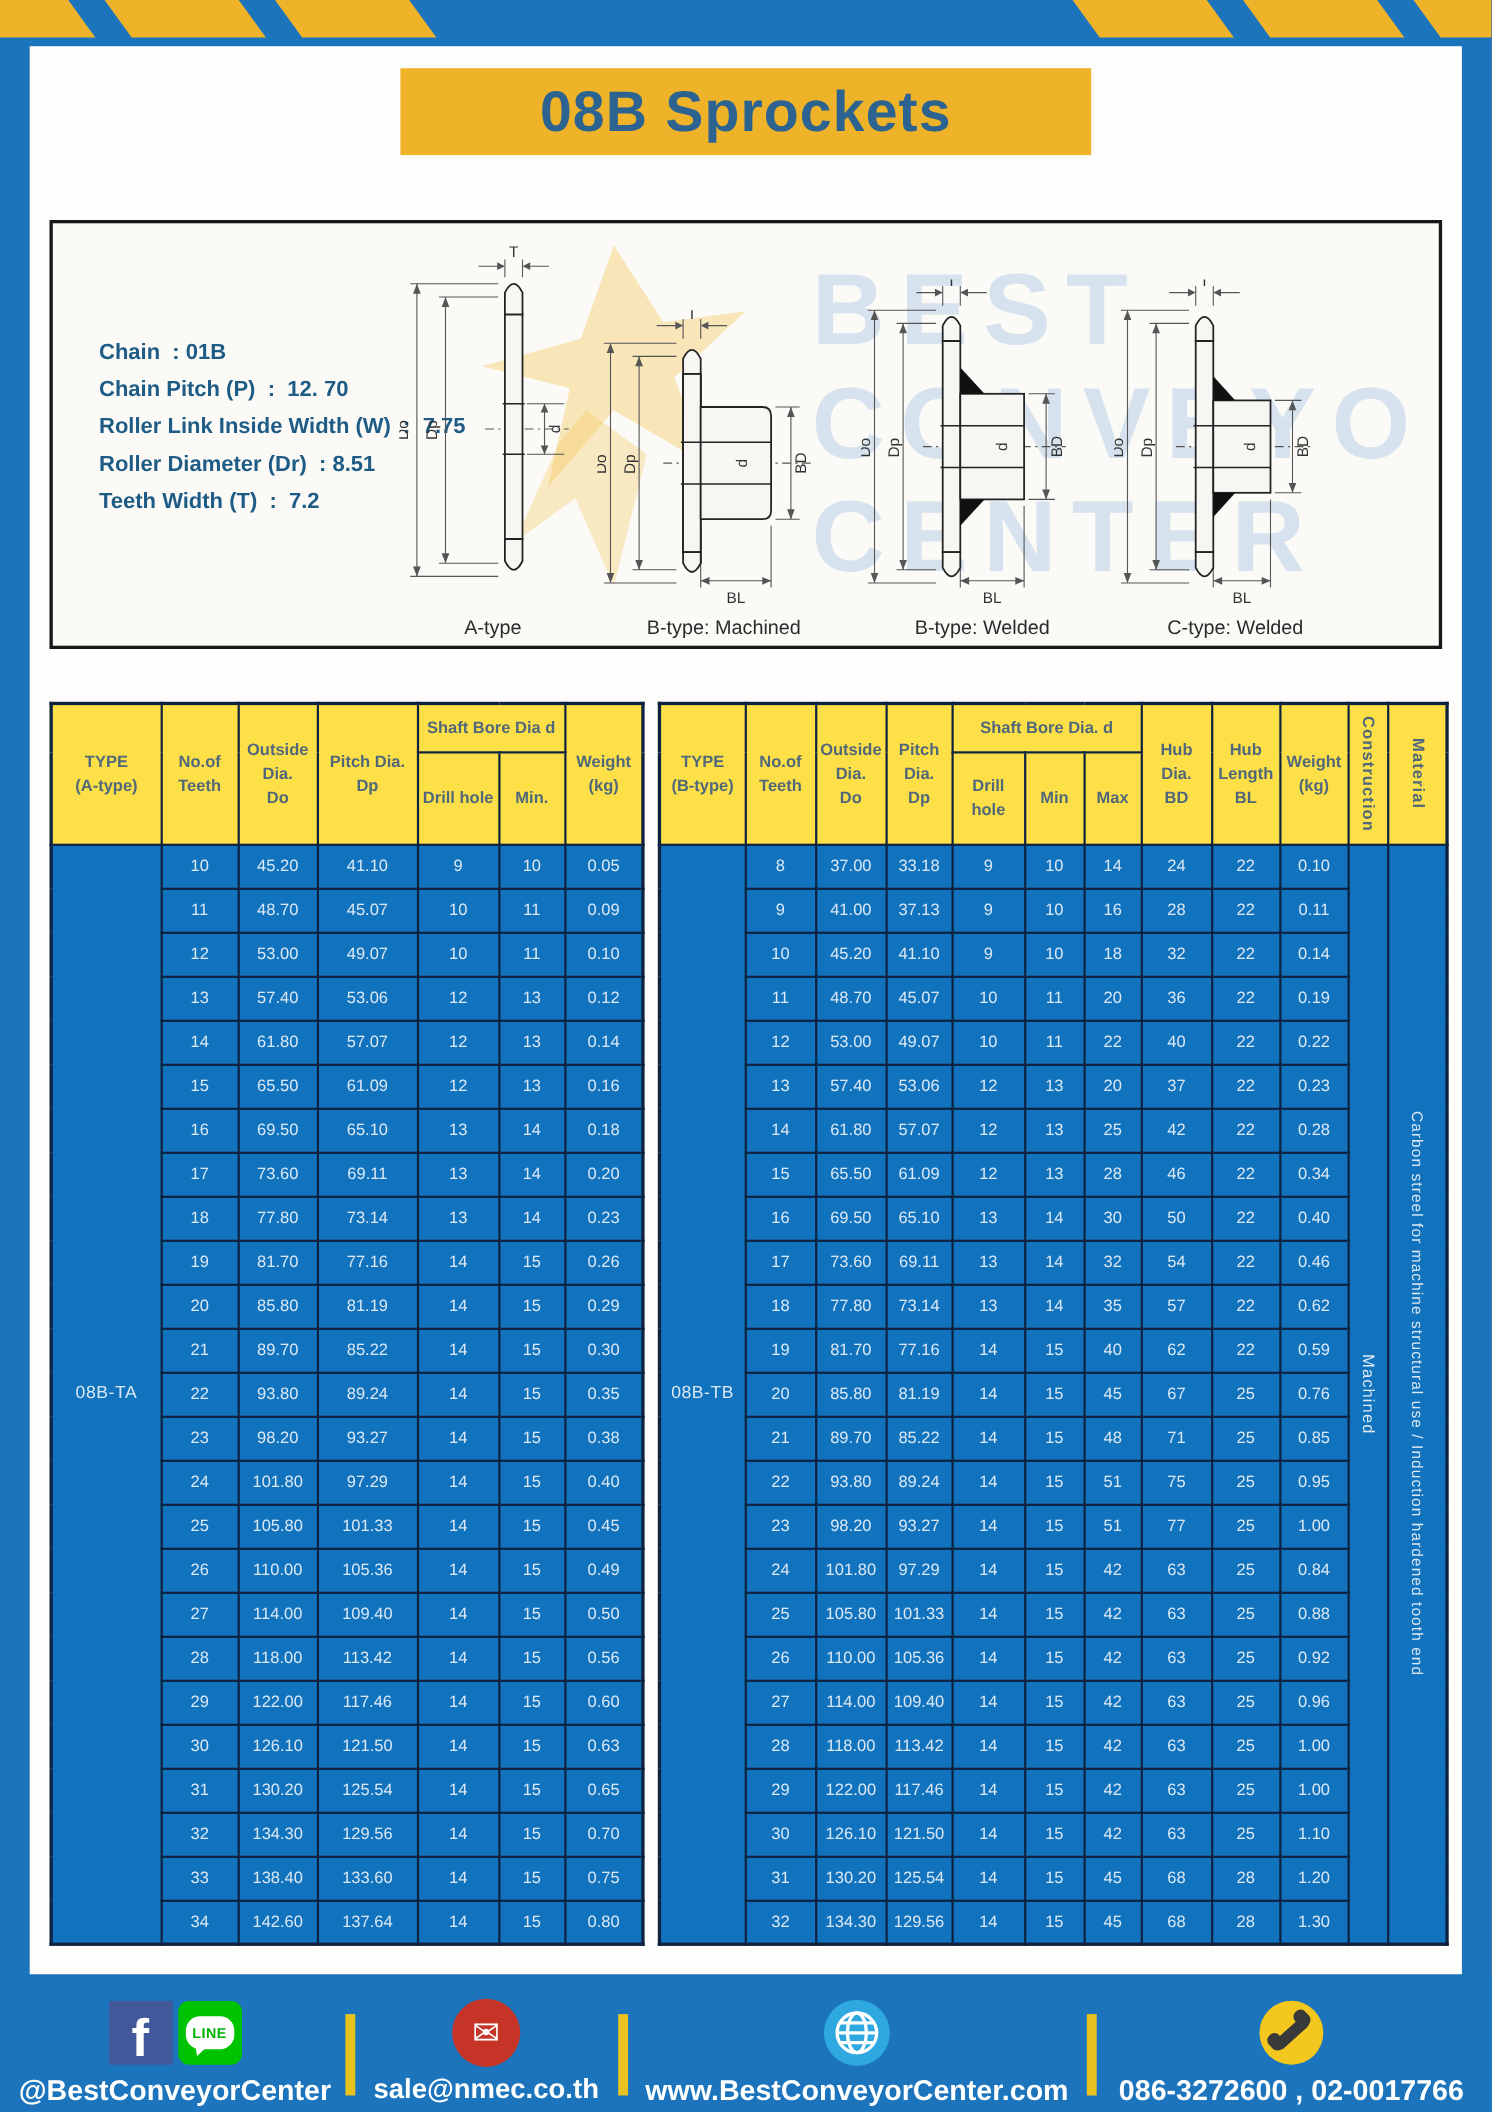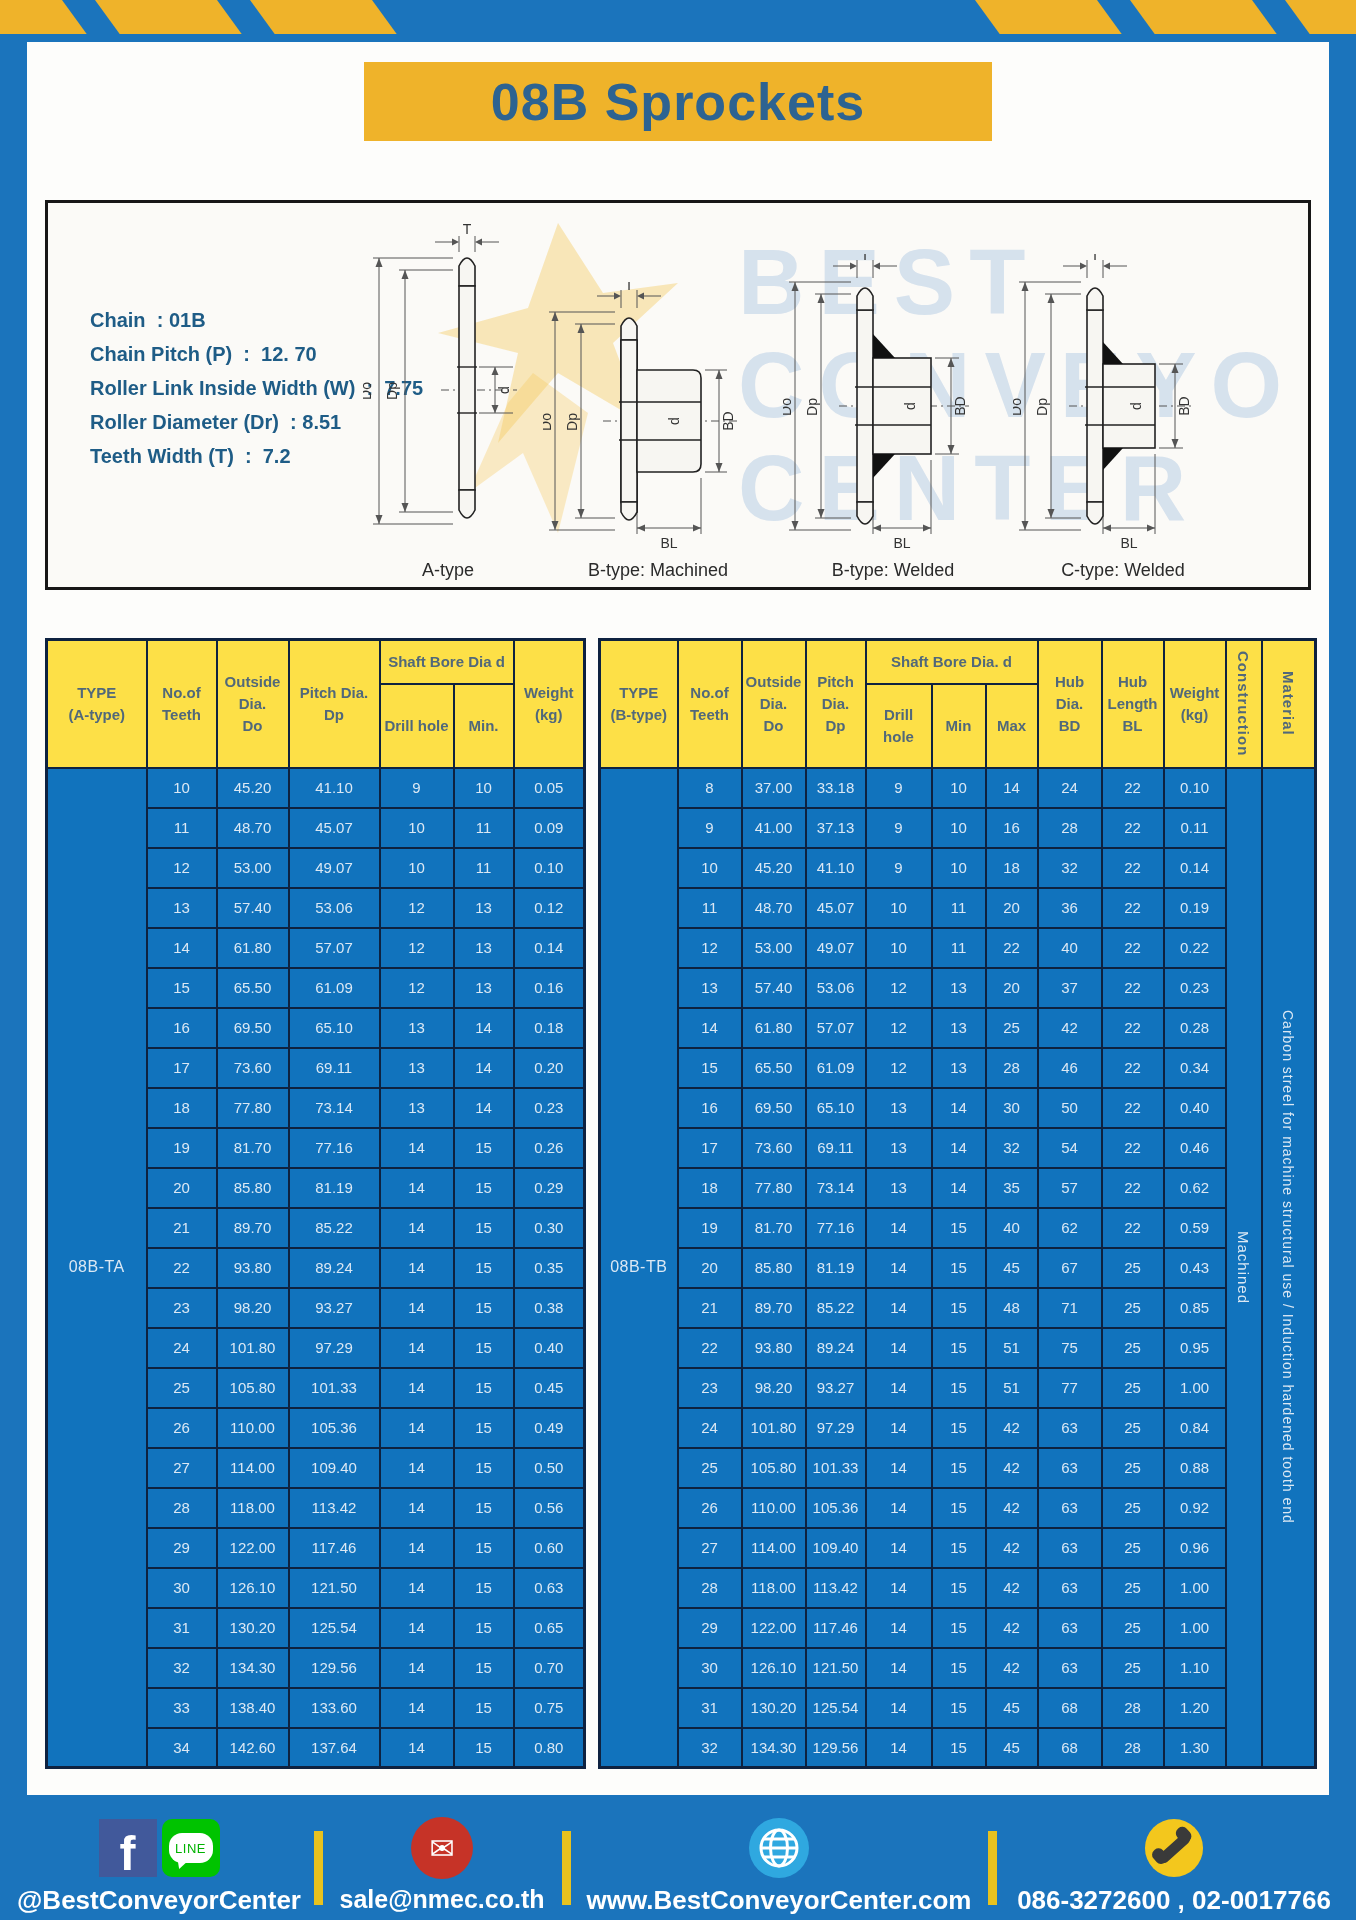--- a/index.html
+++ b/index.html
@@ -49,21 +49,21 @@
 
   
   .footer { position:absolute; left:0; bottom:0; width:1356px; height:125px; background:#1b74bc; }
   .f-group { position:absolute; top:0; height:125px; display:flex; flex-direction:column; align-items:center; justify-content:flex-start; padding-top:22px; }
   .f-icons { display:flex; gap:5px; align-items:center; height:62px; }
   .f-label { color:#ffffff; font-weight:bold; font-size:26px; margin-top:6px; white-space:nowrap; }
   .divider { position:absolute; top:36px; width:9px; height:74px; background:#e8c21f; }
   .fb-icon { width:58px; height:58px; background:#41599b; color:#fff; font-size:48px; font-weight:bold;
     display:flex; align-items:flex-end; justify-content:center; line-height:0.95; overflow:hidden; }
   .line-icon { width:58px; height:58px; background:#00c300; border-radius:10px; display:flex; align-items:center; justify-content:center; position:relative; }
-  .line-bubble { width:44px; height:30px; background:#fff; border-radius:13px; color:#00b300; font-size:13px; font-weight:normal;
+  .line-bubble { width:44px; height:30px; background:#fff; border-radius:13px; color:#00b300; font-size:13px; font-weight:bold;
     display:flex; align-items:center; justify-content:center; letter-spacing:0.5px; position:relative; }
   .line-bubble:after { content:""; position:absolute; left:7px; bottom:-6px; width:0; height:0;
     border-left:5px solid transparent; border-right:5px solid transparent; border-top:8px solid #fff; transform:skewX(-25deg); }
   .mail-icon { width:62px; height:62px; border-radius:50%; background:#c63327; color:#fff; font-size:30px;
     display:flex; align-items:center; justify-content:center; }
 </style>
 </head>
 <body>
 
 <div class="page">
@@ -737,21 +737,21 @@
             </tr>
             <tr>
               <td>20</td>
               <td>85.80</td>
               <td>81.19</td>
               <td>14</td>
               <td>15</td>
               <td>45</td>
               <td>67</td>
               <td>25</td>
-              <td>0.43</td>
+              <td>0.76</td>
             </tr>
             <tr>
               <td>21</td>
               <td>89.70</td>
               <td>85.22</td>
               <td>14</td>
               <td>15</td>
               <td>48</td>
               <td>71</td>
               <td>25</td>

